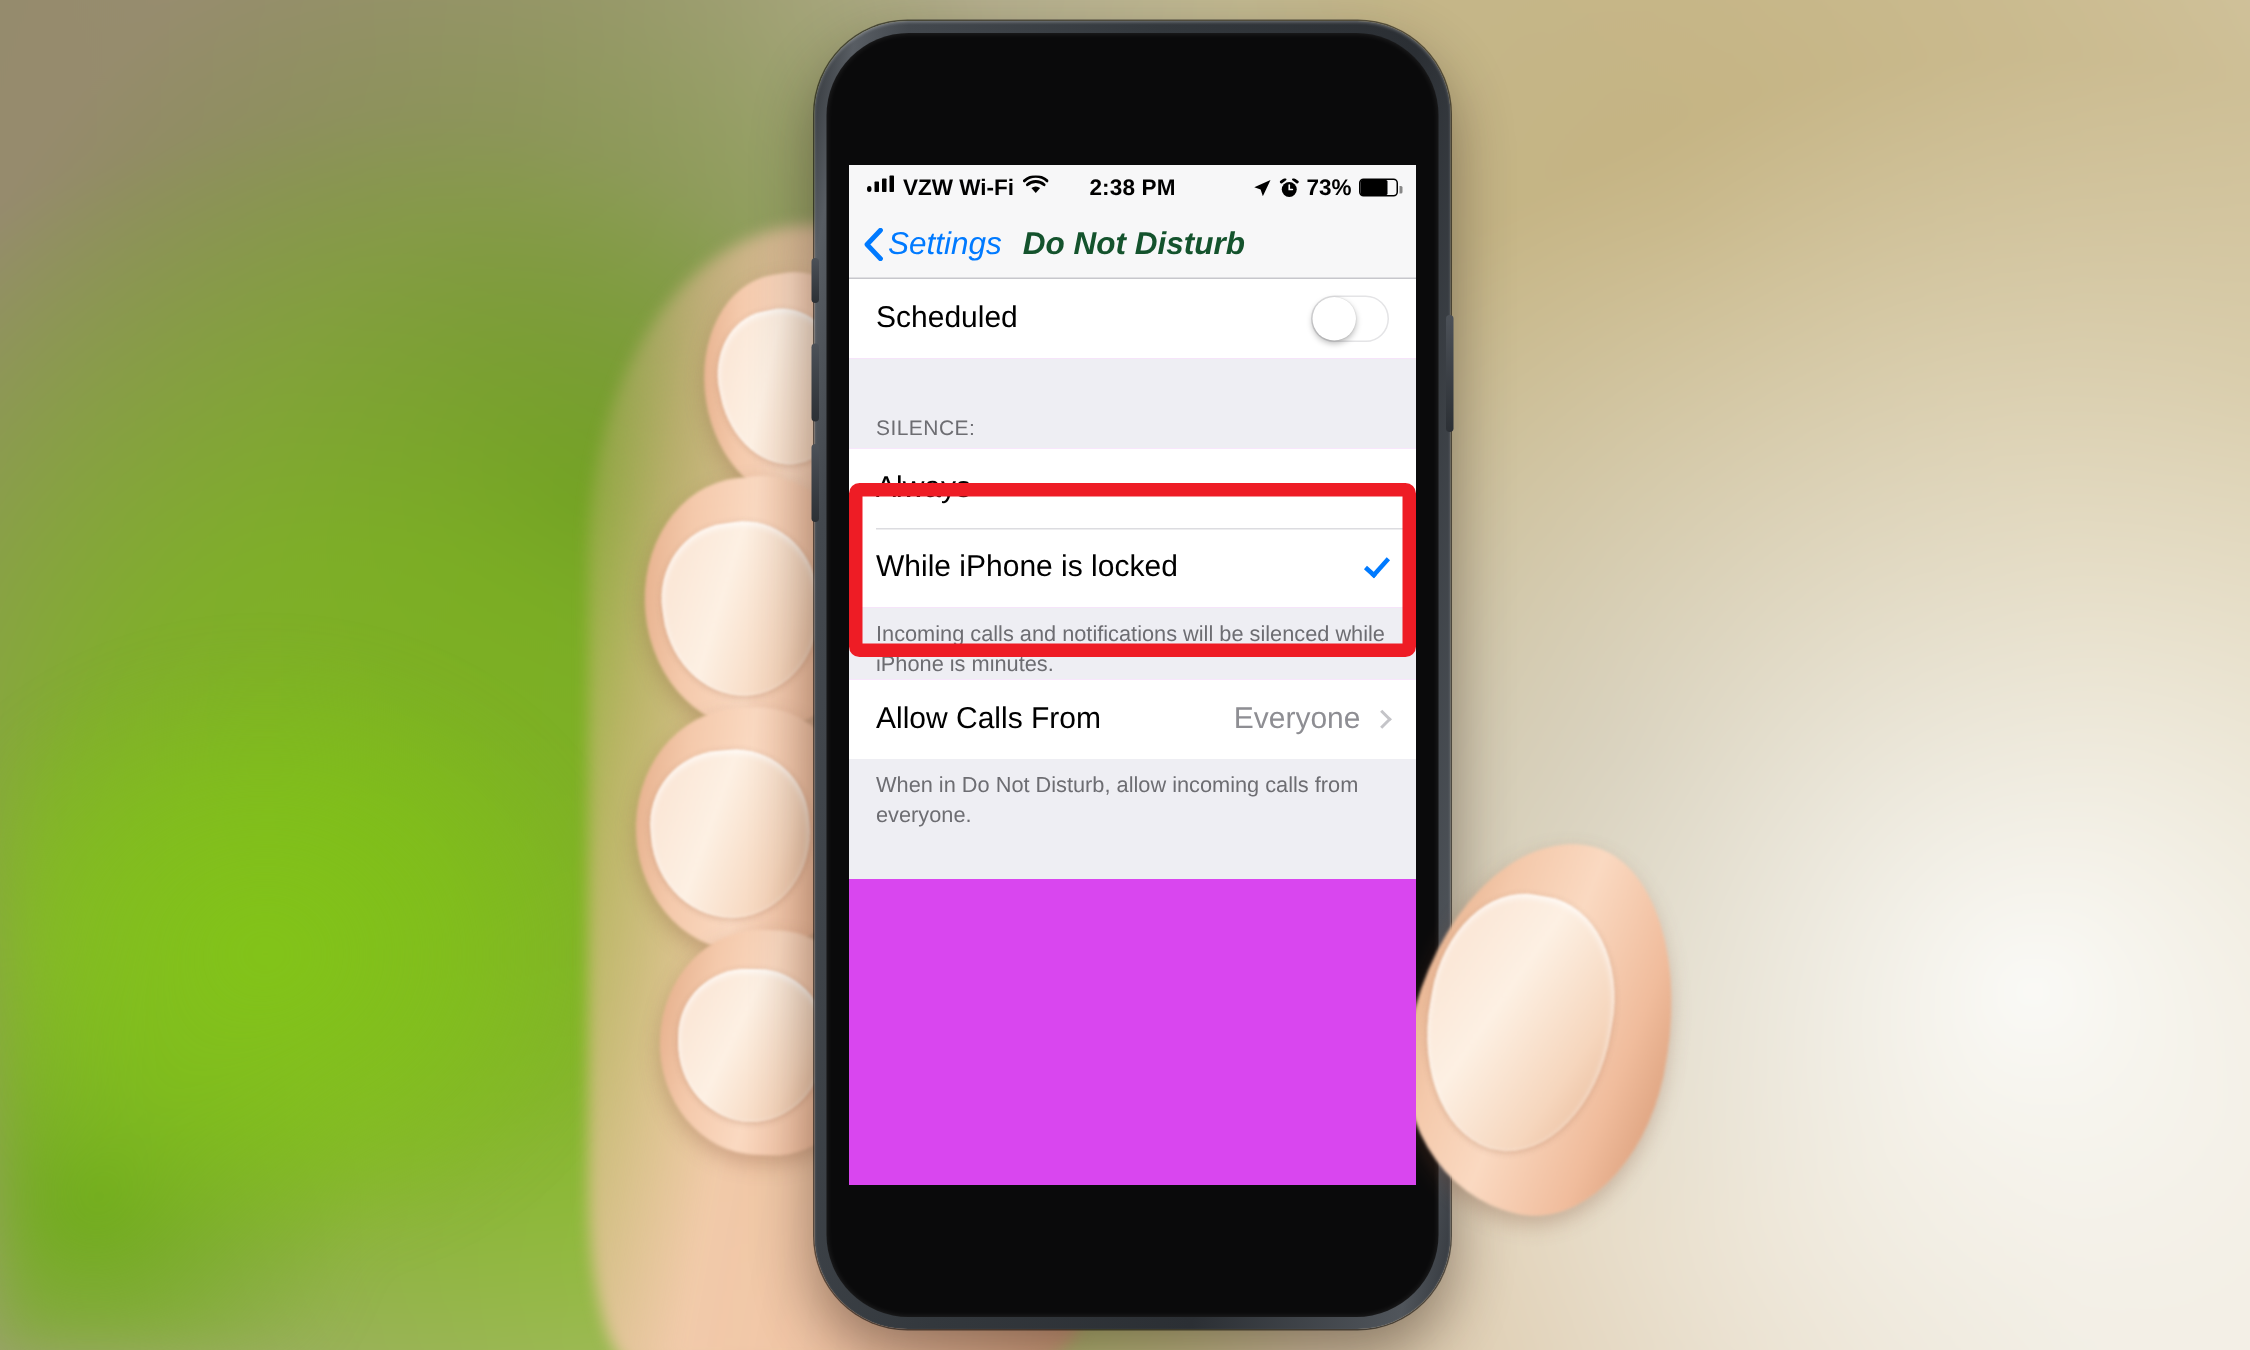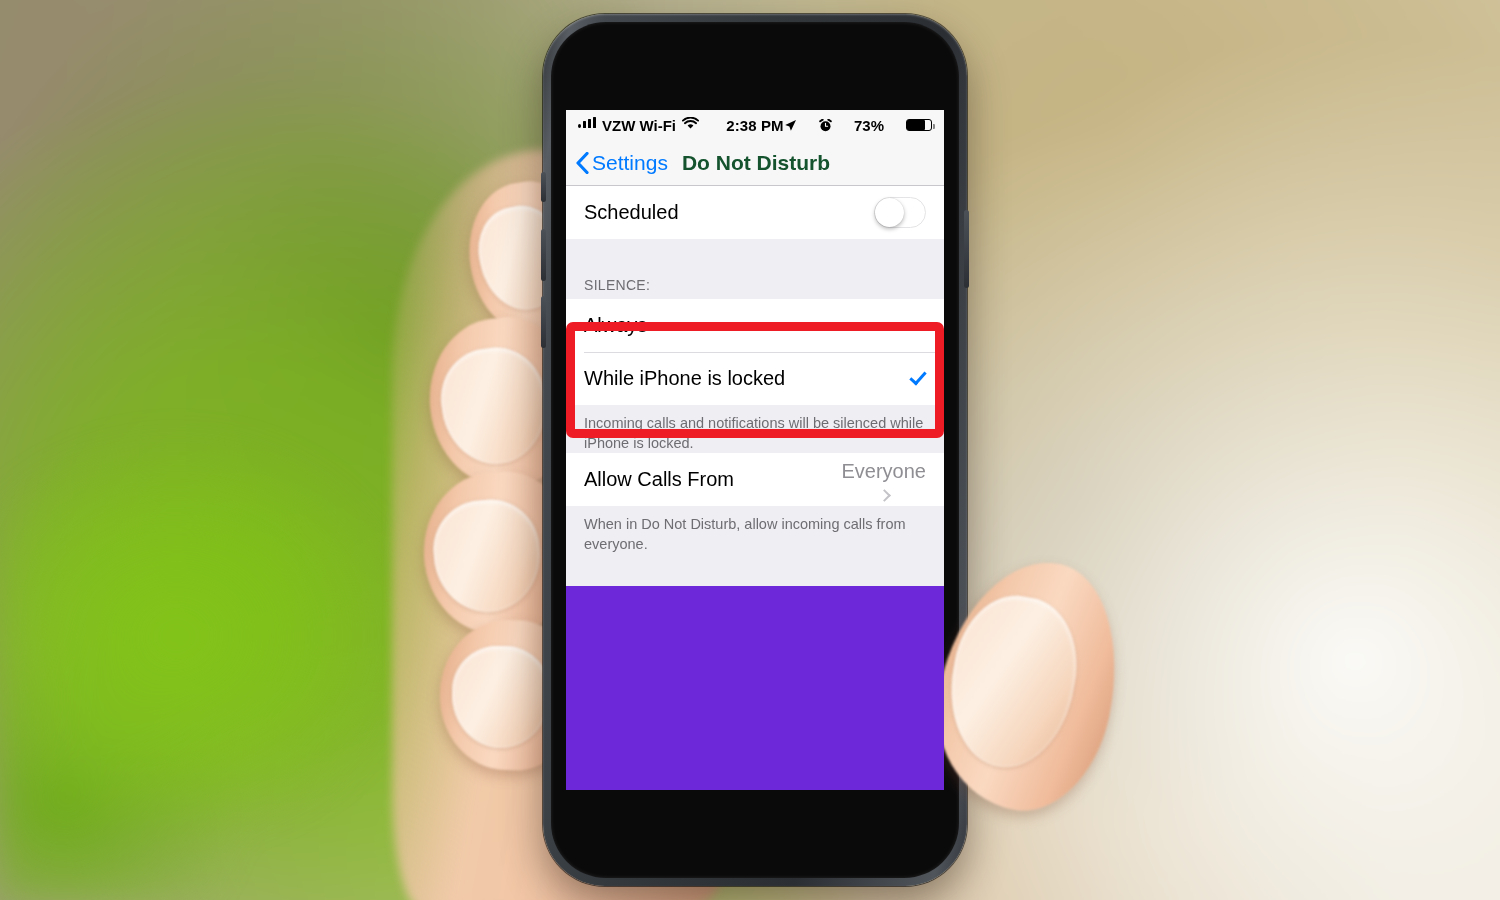--- a/index.html
+++ b/index.html
@@ -120,56 +120,57 @@
 
   
   #statusbar {
     height:30px; background:#f7f7f8;
     display:flex; align-items:center; position:relative;
     padding:0 12px;
     font-size:15px; font-weight:bold; color:#000;
   }
   #sb-left { display:flex; gap:6px; }
   #sb-center { position:absolute; left:0; right:0; text-align:center; font-size:15px; font-weight:bold; letter-spacing:0.1px; }
-  #sb-right { margin-left:auto; display:flex; align-items:center; gap:22px; position:relative; z-index:2; }
+  #sb-right { margin-left:auto; display:flex; align-items:center; gap:5px; position:relative; z-index:2; }
 
   .sig { display:flex; align-items:flex-end; gap:2px; height:11px; }
   .sig i { display:block; width:3px; background:#000; border-radius:0.5px; }
   .sig i:nth-child(1){ height:4px; border-radius:50%; width:3px; }
   .sig i:nth-child(2){ height:7px; }
   .sig i:nth-child(3){ height:9px; }
   .sig i:nth-child(4){ height:11px; }
 
   .batt { width:26px; height:12px; border:1.5px solid #000; border-radius:3px; position:relative; }
   .batt::after { content:""; position:absolute; right:-4px; top:3.5px; width:2px; height:5px; background:rgba(0,0,0,0.45); border-radius:0 1px 1px 0; }
   .batt i { display:block; height:100%; background:#000; border-radius:1px; width:73%; }
 
   
   #navbar {
     height:46px; background:#f7f7f8;
     border-bottom:1px solid #c7c7cc;
     display:flex; align-items:center; padding:0 10px;
     position:relative;
+    font-style:italic;
   }
   #back-btn { display:flex; align-items:center; gap:3px; color:#007aff; font-size:21px; cursor:pointer; }
   #nav-title { font-size:21px; font-weight:bold; color:#14532d; margin-left:14px; }
 
   
-  #content { height:604px; overflow:hidden; background:#6d28d9; }
+  #content { height:604px; overflow:hidden; background:#d946ef; }
 
   .group { background:#fff; }
   .row {
     height:53px; display:flex; align-items:center;
     padding:0 18px; background:#fff; position:relative;
   }
   .row + .row::before {
     content:""; position:absolute; left:18px; right:0; top:0; height:1px; background:#dcdce0;
   }
   .row-label { font-size:20px; color:#000; }
-  .row-right { margin-left:auto; display:flex; align-items:center; gap:8px;flex-direction:column; }
+  .row-right { margin-left:auto; display:flex; align-items:center; gap:8px; }
   .row-value { font-size:20px; color:#8e8e93; }
   .chev {
     width:9px; height:9px; border-right:2.2px solid #c4c4c8; border-top:2.2px solid #c4c4c8;
     transform:rotate(45deg); margin-left:2px;
   }
   .check {
     width:16px; height:9px; border-left:3px solid #007aff; border-bottom:3px solid #007aff;
     transform:rotate(-48deg); margin-bottom:4px;
   }
 
@@ -309,21 +310,21 @@
         <span class="row-label">Always</span>
       </div>
       <div class="row">
         <span class="row-label">While iPhone is locked</span>
         <span class="row-right">
           <span class="check"></span>
         </span>
       </div>
     </div>
 
-    <div class="footer-note">Incoming calls and notifications will be silenced while iPhone is locked.</div>
+    <div class="footer-note">Incoming calls and notifications will be silenced while iPhone is minutes.</div>
 
 
     <div class="group">
       <div class="row">
         <span class="row-label">Allow Calls From</span>
         <span class="row-right">
           <span class="row-value">Everyone</span>
           <span class="chev"></span>
         </span>
       </div>

